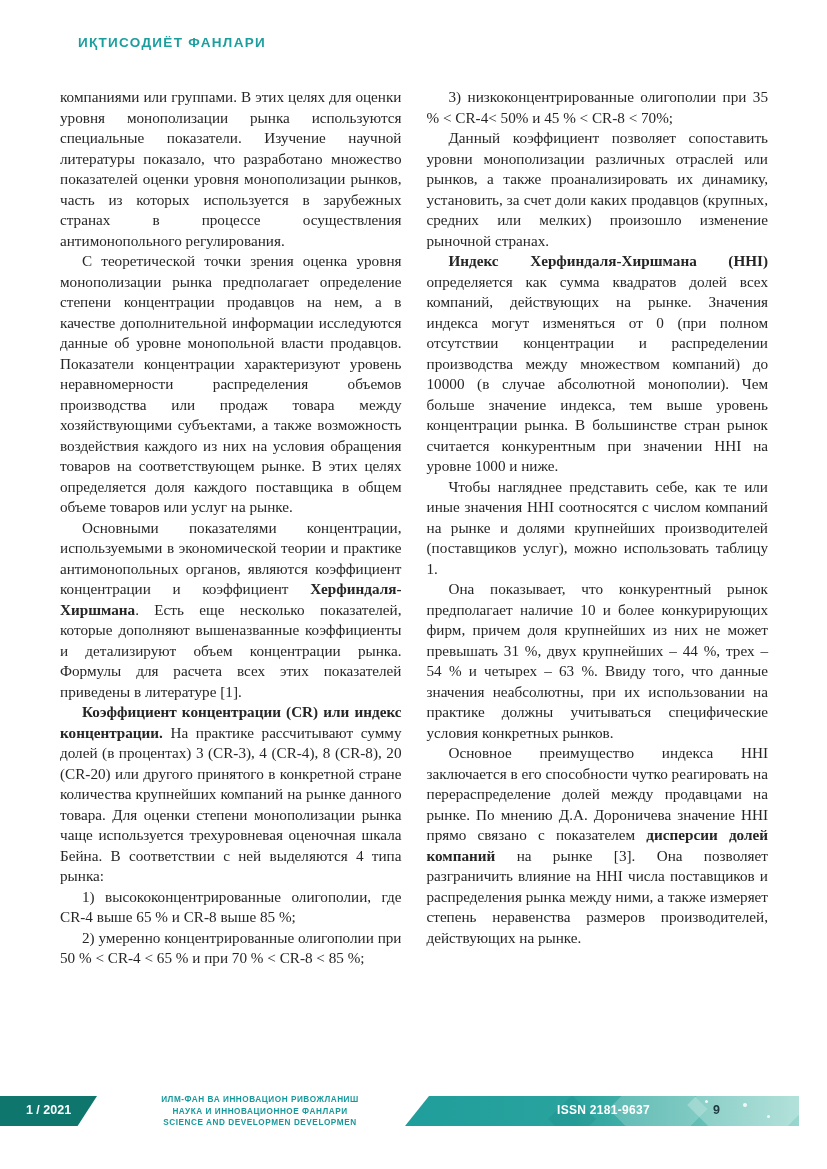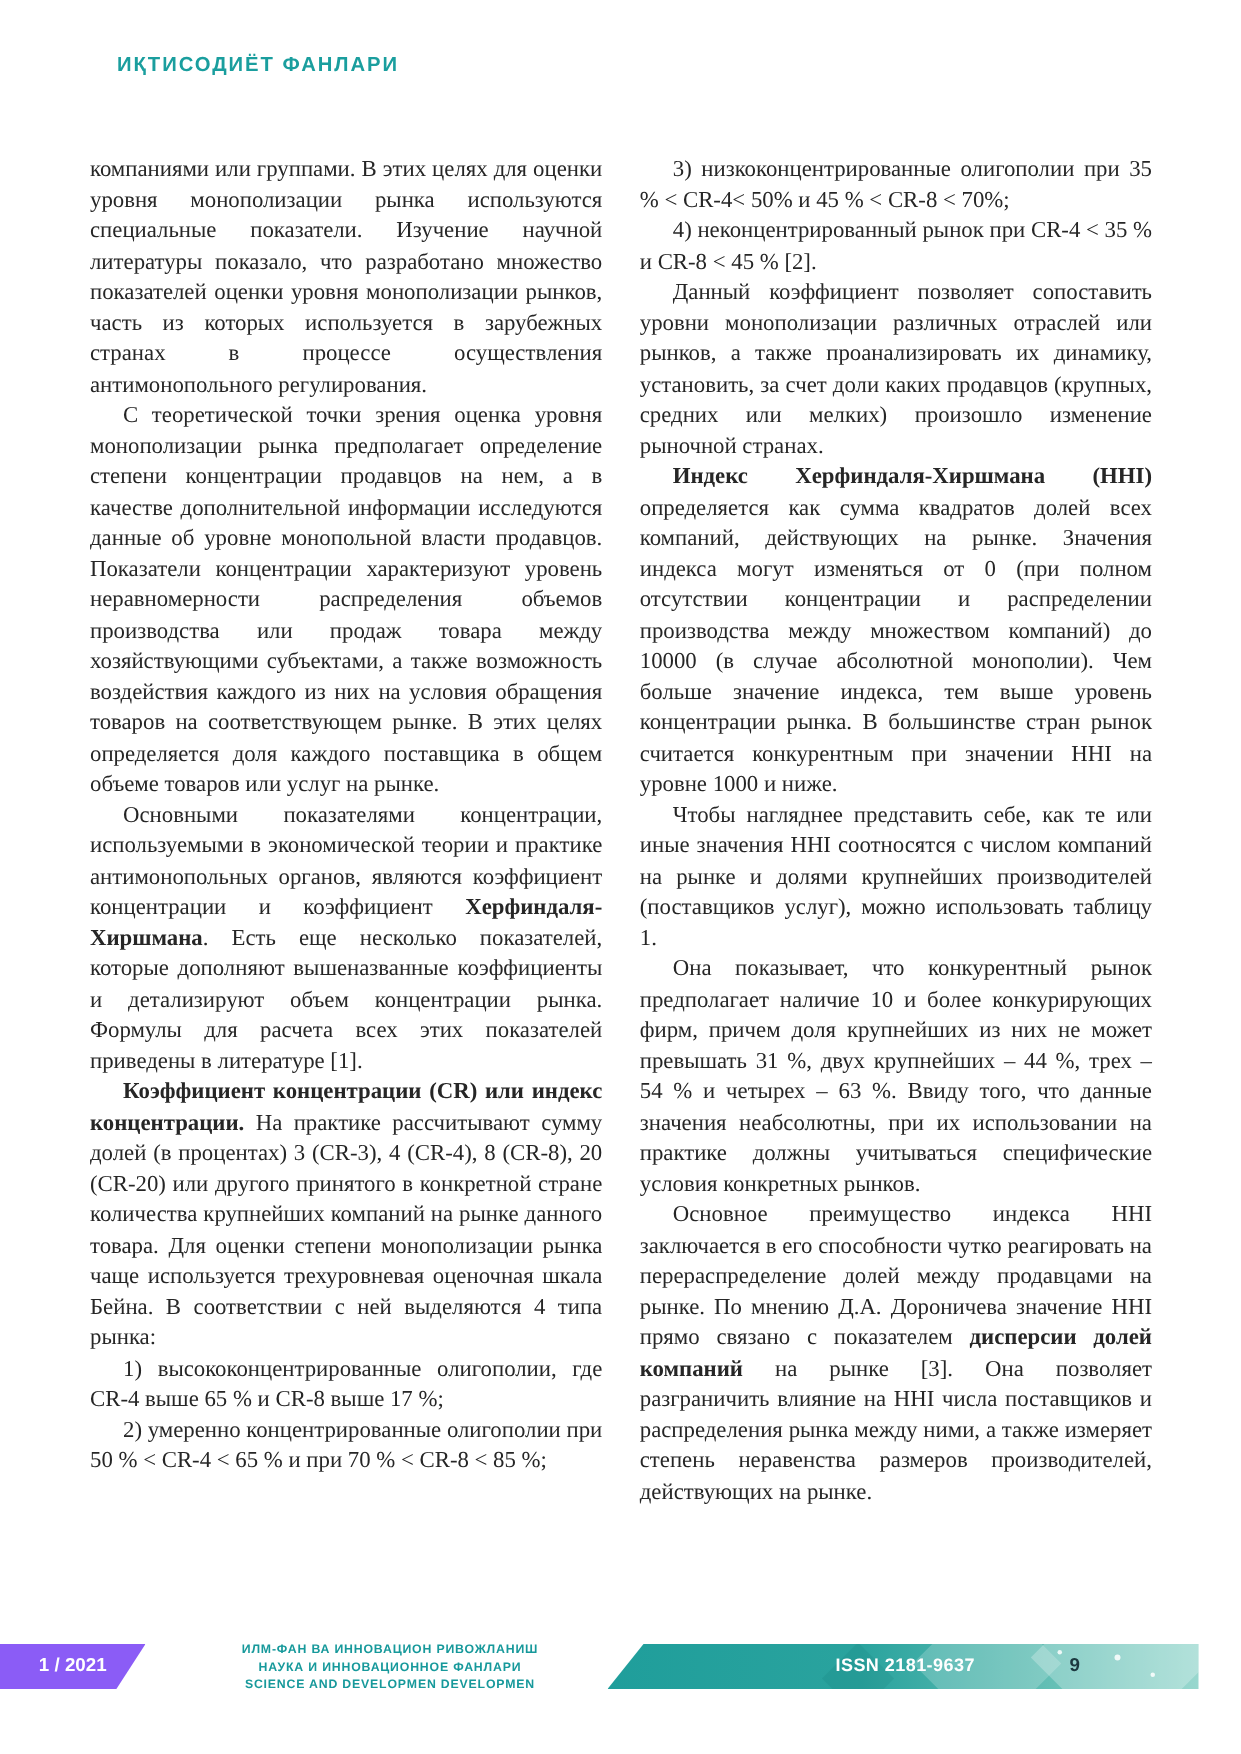--- a/index.html
+++ b/index.html
@@ -7,35 +7,35 @@
     position:relative; width:799px; height:1169px; background:#ffffff;
     font-family:"Liberation Serif", serif; overflow:hidden;
   }
   .section-header {
     position:absolute; left:78px; top:35px;
     font-family:"Liberation Sans", sans-serif; font-weight:bold;
     font-size:13.5px; letter-spacing:1.3px; color:#1a9e9e;
   }
   .columns {
     position:absolute; left:60px; top:87px; width:708px;
-    display:flex; gap:25px;margin-top:16px;
+    display:flex; gap:25px;
   }
   .col {
     width:343px; text-align:justify; color:#262626;
     font-size:15.2px; line-height:20.5px;
     hyphens:auto; -webkit-hyphens:auto;
   }
   .col p { margin:0; text-indent:22px; }
   .col p.no-indent { text-indent:0; }
   .col b { font-weight:bold; }
 
   
   .footer-left {
     position:absolute; left:0; top:1096px; width:97px; height:30px;
-    background:#8b5cf6;
+    background:#0f766e;
     clip-path:polygon(0 0, 100% 0, 80% 100%, 0 100%);
     color:#ffffff; font-family:"Liberation Sans", sans-serif;
     font-weight:bold; font-size:12.5px; line-height:29px;
     padding-left:0; text-align:center; box-sizing:border-box;
   }
   .footer-center {
     position:absolute; left:110px; top:1094px; width:300px;
     text-align:center; color:#17999b;
     font-family:"Liberation Sans", sans-serif; font-weight:bold;
     font-size:8.2px; line-height:11.5px; letter-spacing:0.55px;
@@ -73,26 +73,25 @@
 <div class="page">
 
   <div class="section-header">ИҚТИСОДИЁТ ФАНЛАРИ</div>
 
   <div class="columns">
     <div class="col">
         <p class="no-indent"><span>компаниями или группами. В этих целях для оценки уровня монополизации рынка используются специальные показатели. Изучение научной литературы показало, что разработано множество показателей оценки уровня монополизации рынков, часть из которых используется в зарубежных странах в процессе осуществления антимонопольного регулирования.</span></p>
         <p><span>С теоретической точки зрения оценка уровня монополизации рынка предполагает определение степени концентрации продавцов на нем, а в качестве дополнительной информации исследуются данные об уровне монопольной власти продавцов. Показатели концентрации характеризуют уровень неравномерности распределения объемов производства или продаж товара между хозяйствующими субъектами, а также возможность воздействия каждого из них на условия обращения товаров на соответствующем рынке. В этих целях определяется доля каждого поставщика в общем объеме товаров или услуг на рынке.</span></p>
         <p><span>Основными показателями концентрации, используемыми в экономической теории и практике антимонопольных органов, являются коэффициент концентрации и коэффициент </span><b>Херфиндаля-Хиршмана</b><span>. Есть еще несколько показателей, которые дополняют вышеназванные коэффициенты и детализируют объем концентрации рынка. Формулы для расчета всех этих показателей приведены в литературе [1].</span></p>
         <p><b>Коэффициент концентрации (CR) или индекс концентрации.</b><span> На практике рассчитывают сумму долей (в процентах) 3 (CR-3), 4 (CR-4), 8 (CR-8), 20 (CR-20) или другого принятого в конкретной стране количества крупнейших компаний на рынке данного товара. Для оценки степени монополизации рынка чаще используется трехуровневая оценочная шкала Бейна. В соответствии с ней выделяются 4 типа рынка:</span></p>
-        <p><span>1) высококонцентрированные олигополии, где CR-4 выше 65 % и CR-8 выше 17 %;</span></p>
+        <p><span>1) высококонцентрированные олигополии, где CR-4 выше 65 % и CR-8 выше 85 %;</span></p>
         <p><span>2) умеренно концентрированные олигополии при 50 % &lt; CR-4 &lt; 65 % и при 70 % &lt; CR-8 &lt; 85 %;</span></p>
       </div>
     <div class="col">
         <p><span>3) низкоконцентрированные олигополии при 35 % &lt; CR-4&lt; 50% и 45 % &lt; CR-8 &lt; 70%;</span></p>
-        <p><span>4) неконцентрированный рынок при CR-4 &lt; 35 % и CR-8 &lt; 45 % [2].</span></p>
         <p><span>Данный коэффициент позволяет сопоставить уровни монополизации различных отраслей или рынков, а также проанализировать их динамику, установить, за счет доли каких продавцов (крупных, средних или мелких) произошло изменение рыночной странах.</span></p>
         <p><b>Индекс Херфиндаля-Хиршмана (HHI)</b><span> определяется как сумма квадратов долей всех компаний, действующих на рынке. Значения индекса могут изменяться от 0 (при полном отсутствии концентрации и распределении производства между множеством компаний) до 10000 (в случае абсолютной монополии). Чем больше значение индекса, тем выше уровень концентрации рынка. В большинстве стран рынок считается конкурентным при значении HHI на уровне 1000 и ниже.</span></p>
         <p><span>Чтобы нагляднее представить себе, как те или иные значения HHI соотносятся с числом компаний на рынке и долями крупнейших производителей (поставщиков услуг), можно использовать таблицу 1.</span></p>
         <p><span>Она показывает, что конкурентный рынок предполагает наличие 10 и более конкурирующих фирм, причем доля крупнейших из них не может превышать 31 %, двух крупнейших – 44 %, трех – 54 % и четырех – 63 %. Ввиду того, что данные значения неабсолютны, при их использовании на практике должны учитываться специфические условия конкретных рынков.</span></p>
         <p><span>Основное преимущество индекса HHI заключается в его способности чутко реагировать на перераспределение долей между продавцами на рынке. По мнению Д.А. Дороничева значение HHI прямо связано с показателем </span><b>дисперсии долей компаний</b><span> на рынке [3]. Она позволяет разграничить влияние на HHI числа поставщиков и распределения рынка между ними, а также измеряет степень неравенства размеров производителей, действующих на рынке.</span></p>
       </div>
   </div>
 
   <div class="footer-left">1 / 2021</div>
 

